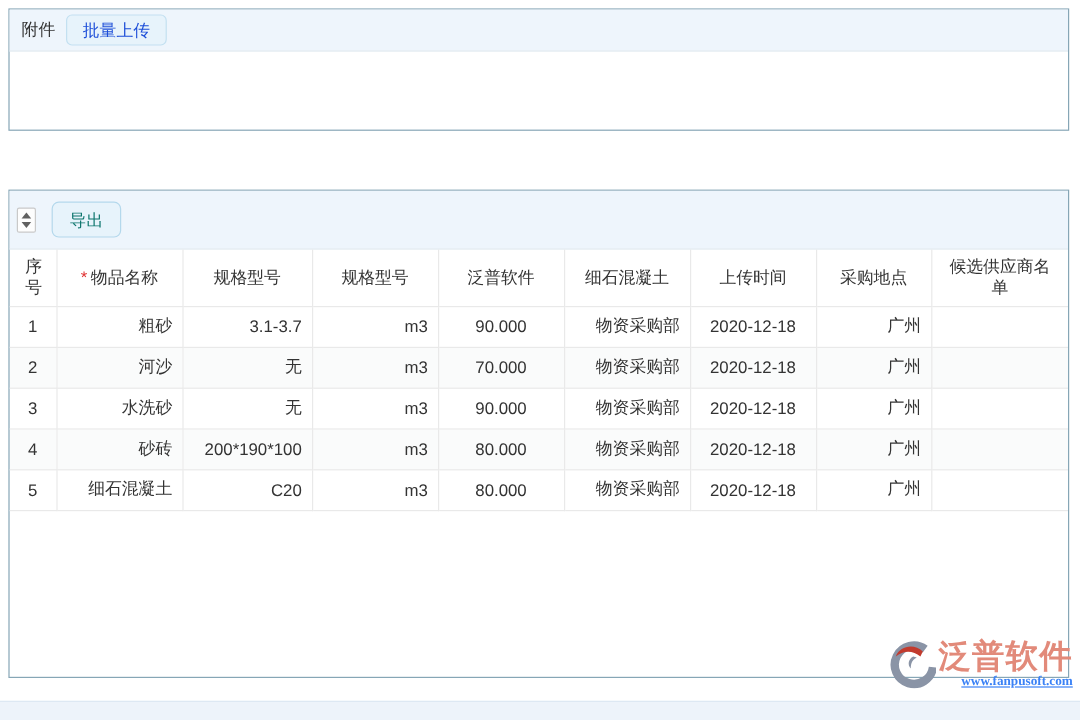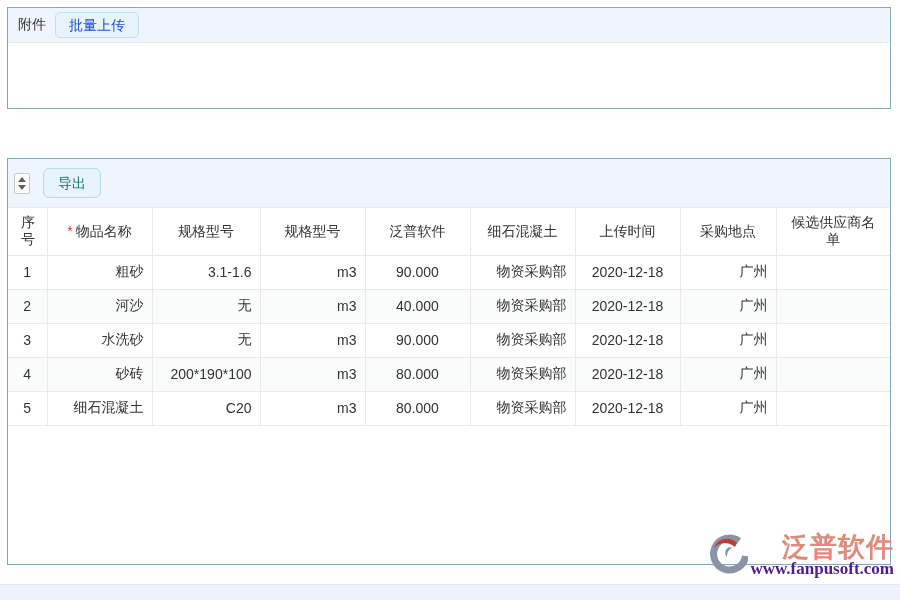--- a/index.html
+++ b/index.html
@@ -60,21 +60,21 @@
     position:absolute;top:532px;right:6px;z-index:5;
     display:flex;align-items:flex-start;
   }
   .watermark-text{display:flex;flex-direction:column;align-items:flex-end;margin-left:2px;}
   .brand-name{
     font-family:"Liberation Serif","DejaVu Serif",serif;font-weight:bold;
     font-size:27px;line-height:30px;color:#e28a7a;letter-spacing:1px;white-space:nowrap;
   }
   .brand-url{
     font-family:"Liberation Serif","DejaVu Serif",serif;font-weight:bold;
-    font-size:17px;line-height:13px;color:#4c1d95;white-space:nowrap;
+    font-size:11px;line-height:13px;color:#3b82f6;white-space:nowrap;text-decoration:underline;
   }
 </style>
 </head>
 <body>
 
 <section class="panel panel-attachments">
   <div class="panel-bar">
     <span class="bar-title">附件</span>
     <button class="btn-light btn-upload">批量上传</button>
   </div>
@@ -111,34 +111,34 @@
         <th>细石混凝土</th>
         <th>上传时间</th>
         <th>采购地点</th>
         <th>候选供应商名单</th>
       </tr>
     </thead>
     <tbody>
       <tr>
         <td class="ac">1</td>
         <td class="al">粗砂</td>
-        <td class="al">3.1-1.6</td>
+        <td class="al">3.1-3.7</td>
         <td class="al">m3</td>
         <td class="ac">90.000</td>
         <td class="al">物资采购部</td>
         <td class="ac">2020-12-18</td>
         <td class="al">广州</td>
         <td class="al"></td>
       </tr>
       <tr>
         <td class="ac">2</td>
         <td class="al">河沙</td>
         <td class="al">无</td>
         <td class="al">m3</td>
-        <td class="ac">40.000</td>
+        <td class="ac">70.000</td>
         <td class="al">物资采购部</td>
         <td class="ac">2020-12-18</td>
         <td class="al">广州</td>
         <td class="al"></td>
       </tr>
       <tr>
         <td class="ac">3</td>
         <td class="al">水洗砂</td>
         <td class="al">无</td>
         <td class="al">m3</td>

